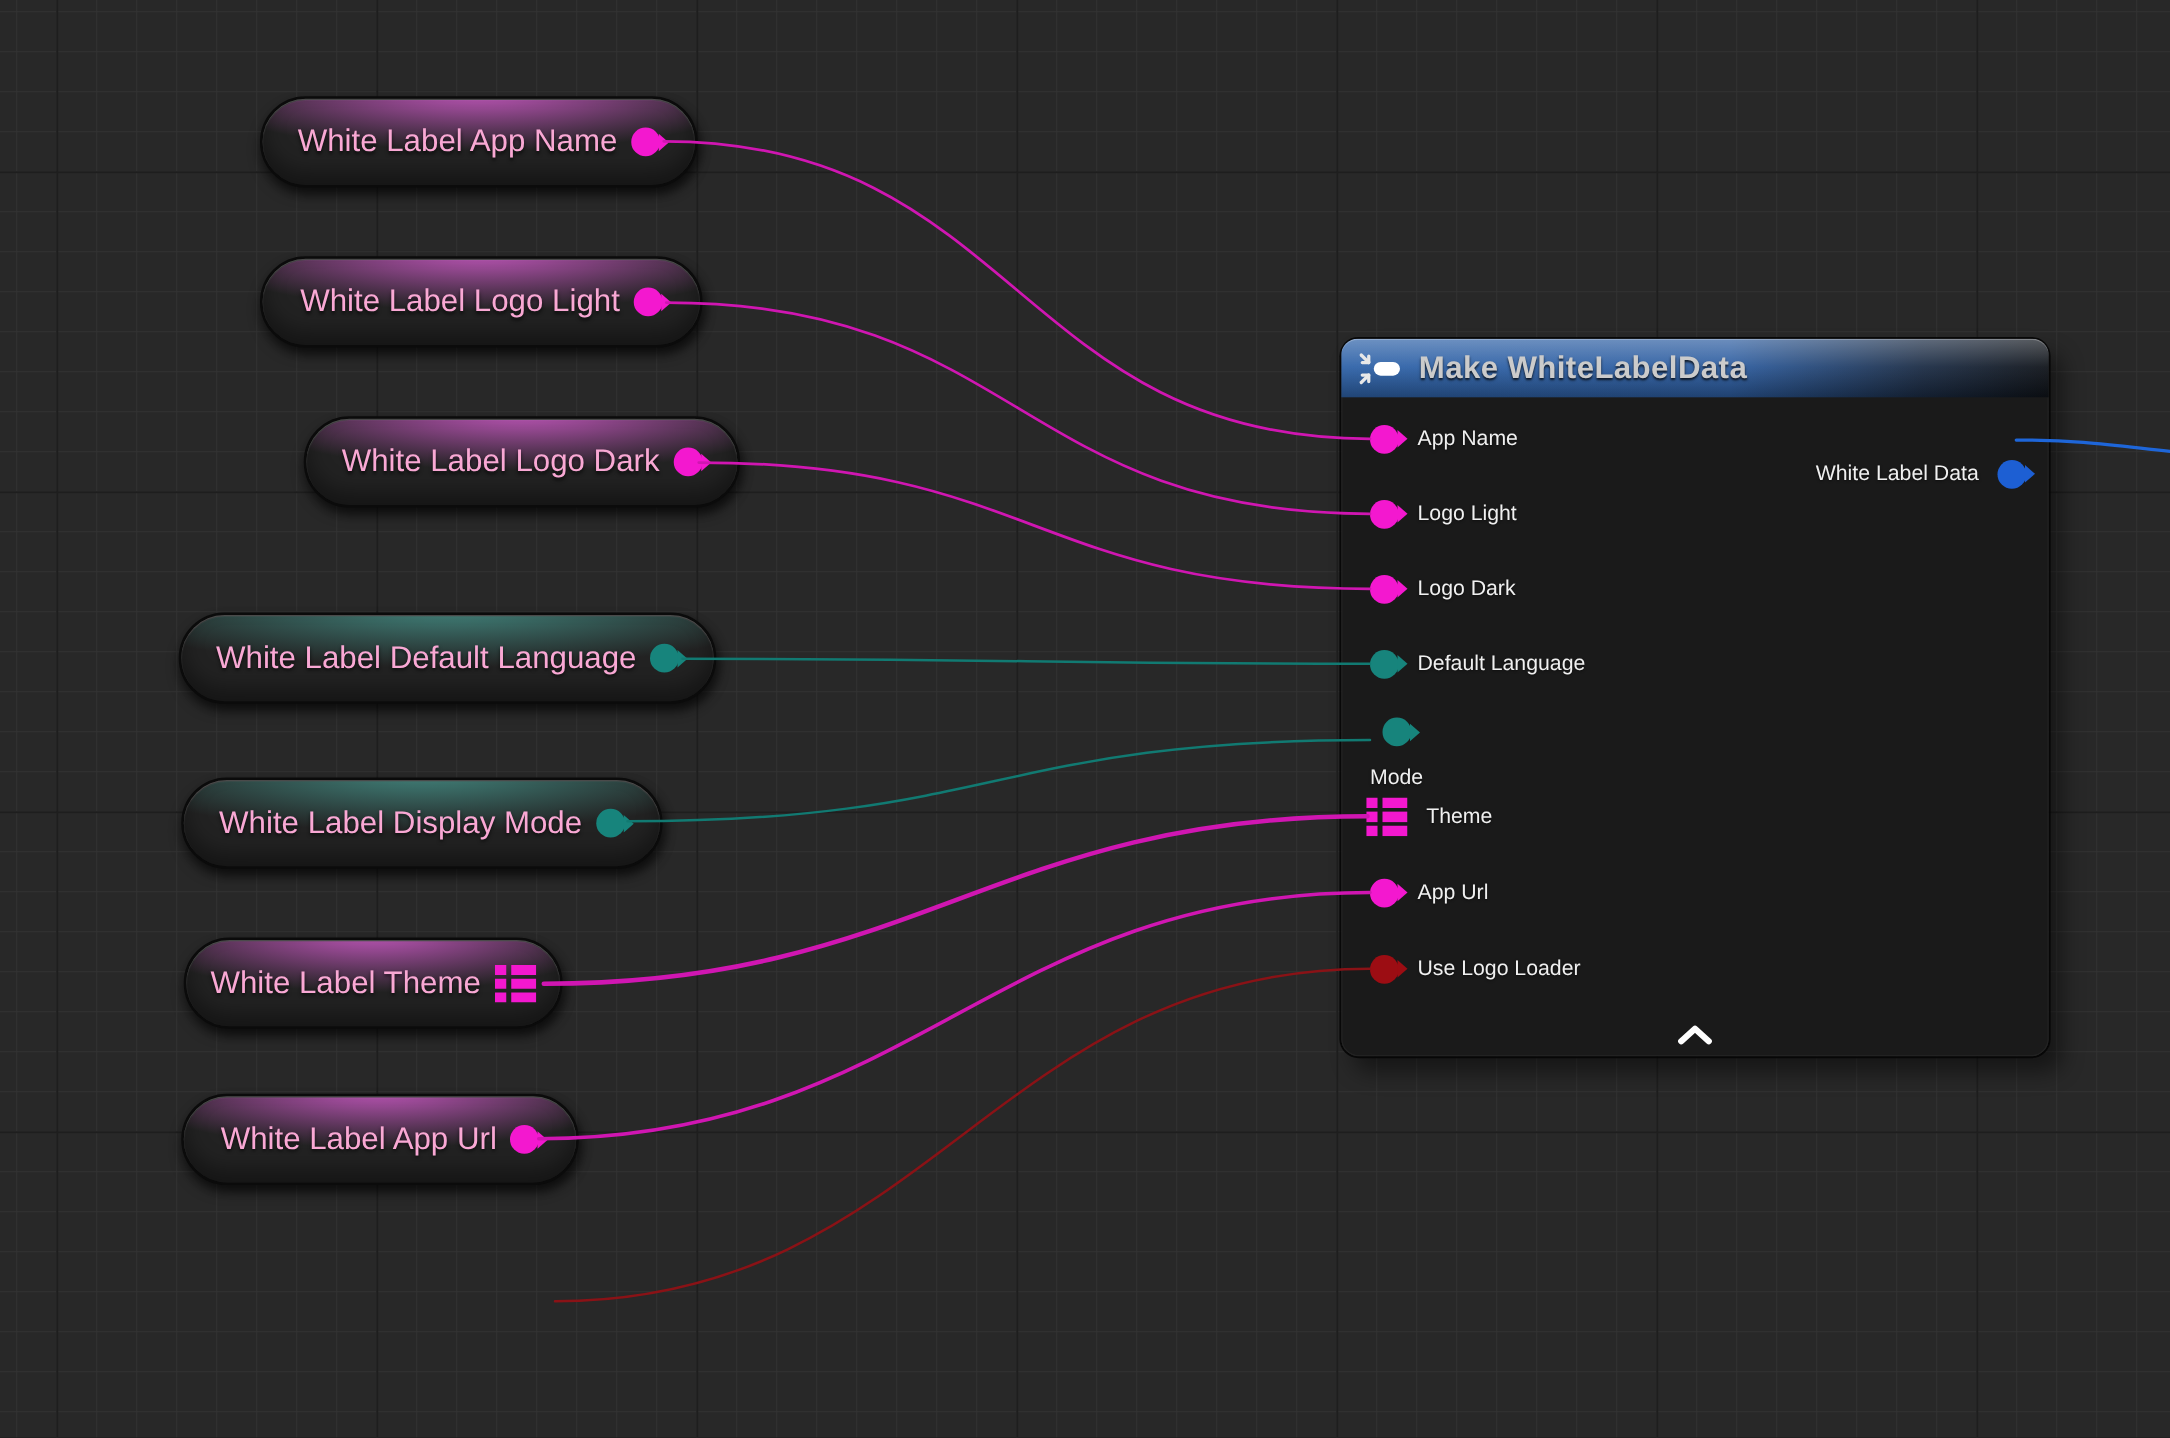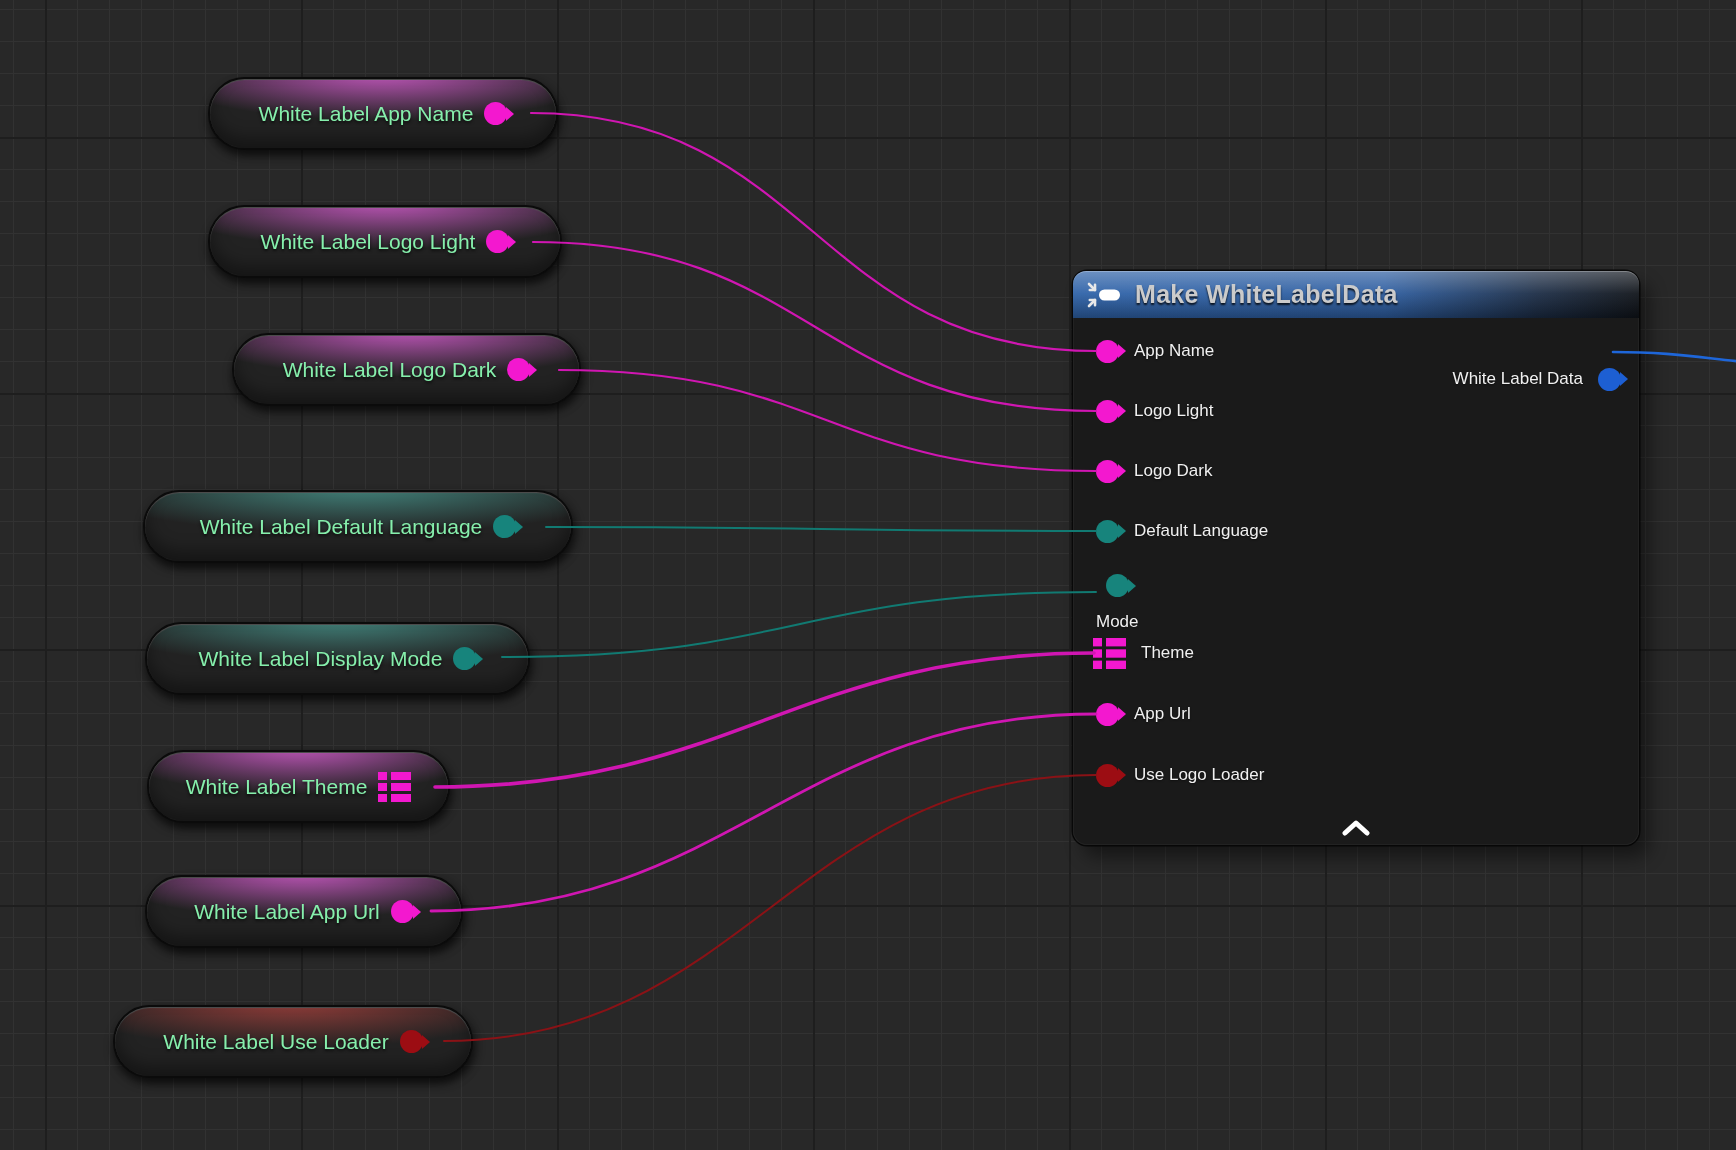--- a/index.html
+++ b/index.html
@@ -38,21 +38,21 @@
     background:radial-gradient(115% 125% at 50% -12%, var(--glow) 0%, rgba(0,0,0,0) 58%);
   }
   .getter::after{ 
     content:"";position:absolute;inset:0;border-radius:35px;
     box-shadow:inset 0 1px 1px rgba(255,255,255,.22), inset 0 -10px 16px rgba(0,0,0,.38);
   }
   .g-pink {--glow:rgba(208,92,202,.95);}
   .g-teal {--glow:rgba(72,150,141,.88);}
   .g-red  {--glow:rgba(168,66,62,.88);}
   .getter .label{
-    position:relative;z-index:2;color:#86efac;font-size:21px;
+    position:relative;z-index:2;color:#f9a8d4;font-size:25px;
     text-shadow:0 2px 3px rgba(0,0,0,.65);white-space:nowrap;
   }
 
   
   .pin{width:23px;height:23px;border-radius:50%;position:relative;flex:none;z-index:2;}
   .pin::after{
     content:"";position:absolute;left:22px;top:50%;transform:translateY(-50%);
     width:0;height:0;border-top:7px solid transparent;border-bottom:7px solid transparent;
     border-left:8px solid;
   }
@@ -112,21 +112,21 @@
   <div class="getter g-pink" style="left:208px;top:77px;width:350px;">
     <span class="label">White Label App Name</span>
     <span class="pin p-pink"></span>
   </div>
 
   <div class="getter g-pink" style="left:208px;top:205px;width:354px;">
     <span class="label">White Label Logo Light</span>
     <span class="pin p-pink"></span>
   </div>
 
-  <div class="getter g-pink" style="left:232px;top:333px;width:349px;text-align:right;">
+  <div class="getter g-pink" style="left:243px;top:333px;width:349px;text-align:right;">
     <span class="label">White Label Logo Dark</span>
     <span class="pin p-pink"></span>
   </div>
 
   <div class="getter g-teal" style="left:143px;top:490px;width:430px;">
     <span class="label">White Label Default Language</span>
     <span class="pin p-teal"></span>
   </div>
 
   <div class="getter g-teal" style="left:145px;top:622px;width:385px;">
@@ -146,24 +146,20 @@
           <rect x="13" y="22" width="20" height="8"></rect>
       </g>
     </svg>
   </div>
 
   <div class="getter g-pink" style="left:145px;top:875px;width:318px;">
     <span class="label">White Label App Url</span>
     <span class="pin p-pink"></span>
   </div>
 
-  <div class="getter g-red" style="left:113px;top:1005px;width:360px;">
-    <span class="label">White Label Use Loader</span>
-    <span class="pin p-red"></span>
-  </div>
 
   <div class="make-node">
     <div class="make-header">
       <svg width="36" height="28" viewBox="0 0 36 28">
         <g stroke="#e8e8e8" stroke-width="2.6" fill="none" stroke-linecap="round" stroke-linejoin="round">
           <path d="M3 3 L9 9"></path>
             <path d="M9 3.8 L9 9 L3.8 9"></path>
           <path d="M3 25 L9 19"></path>
             <path d="M9 24.2 L9 19 L3.8 19"></path>
         </g>

